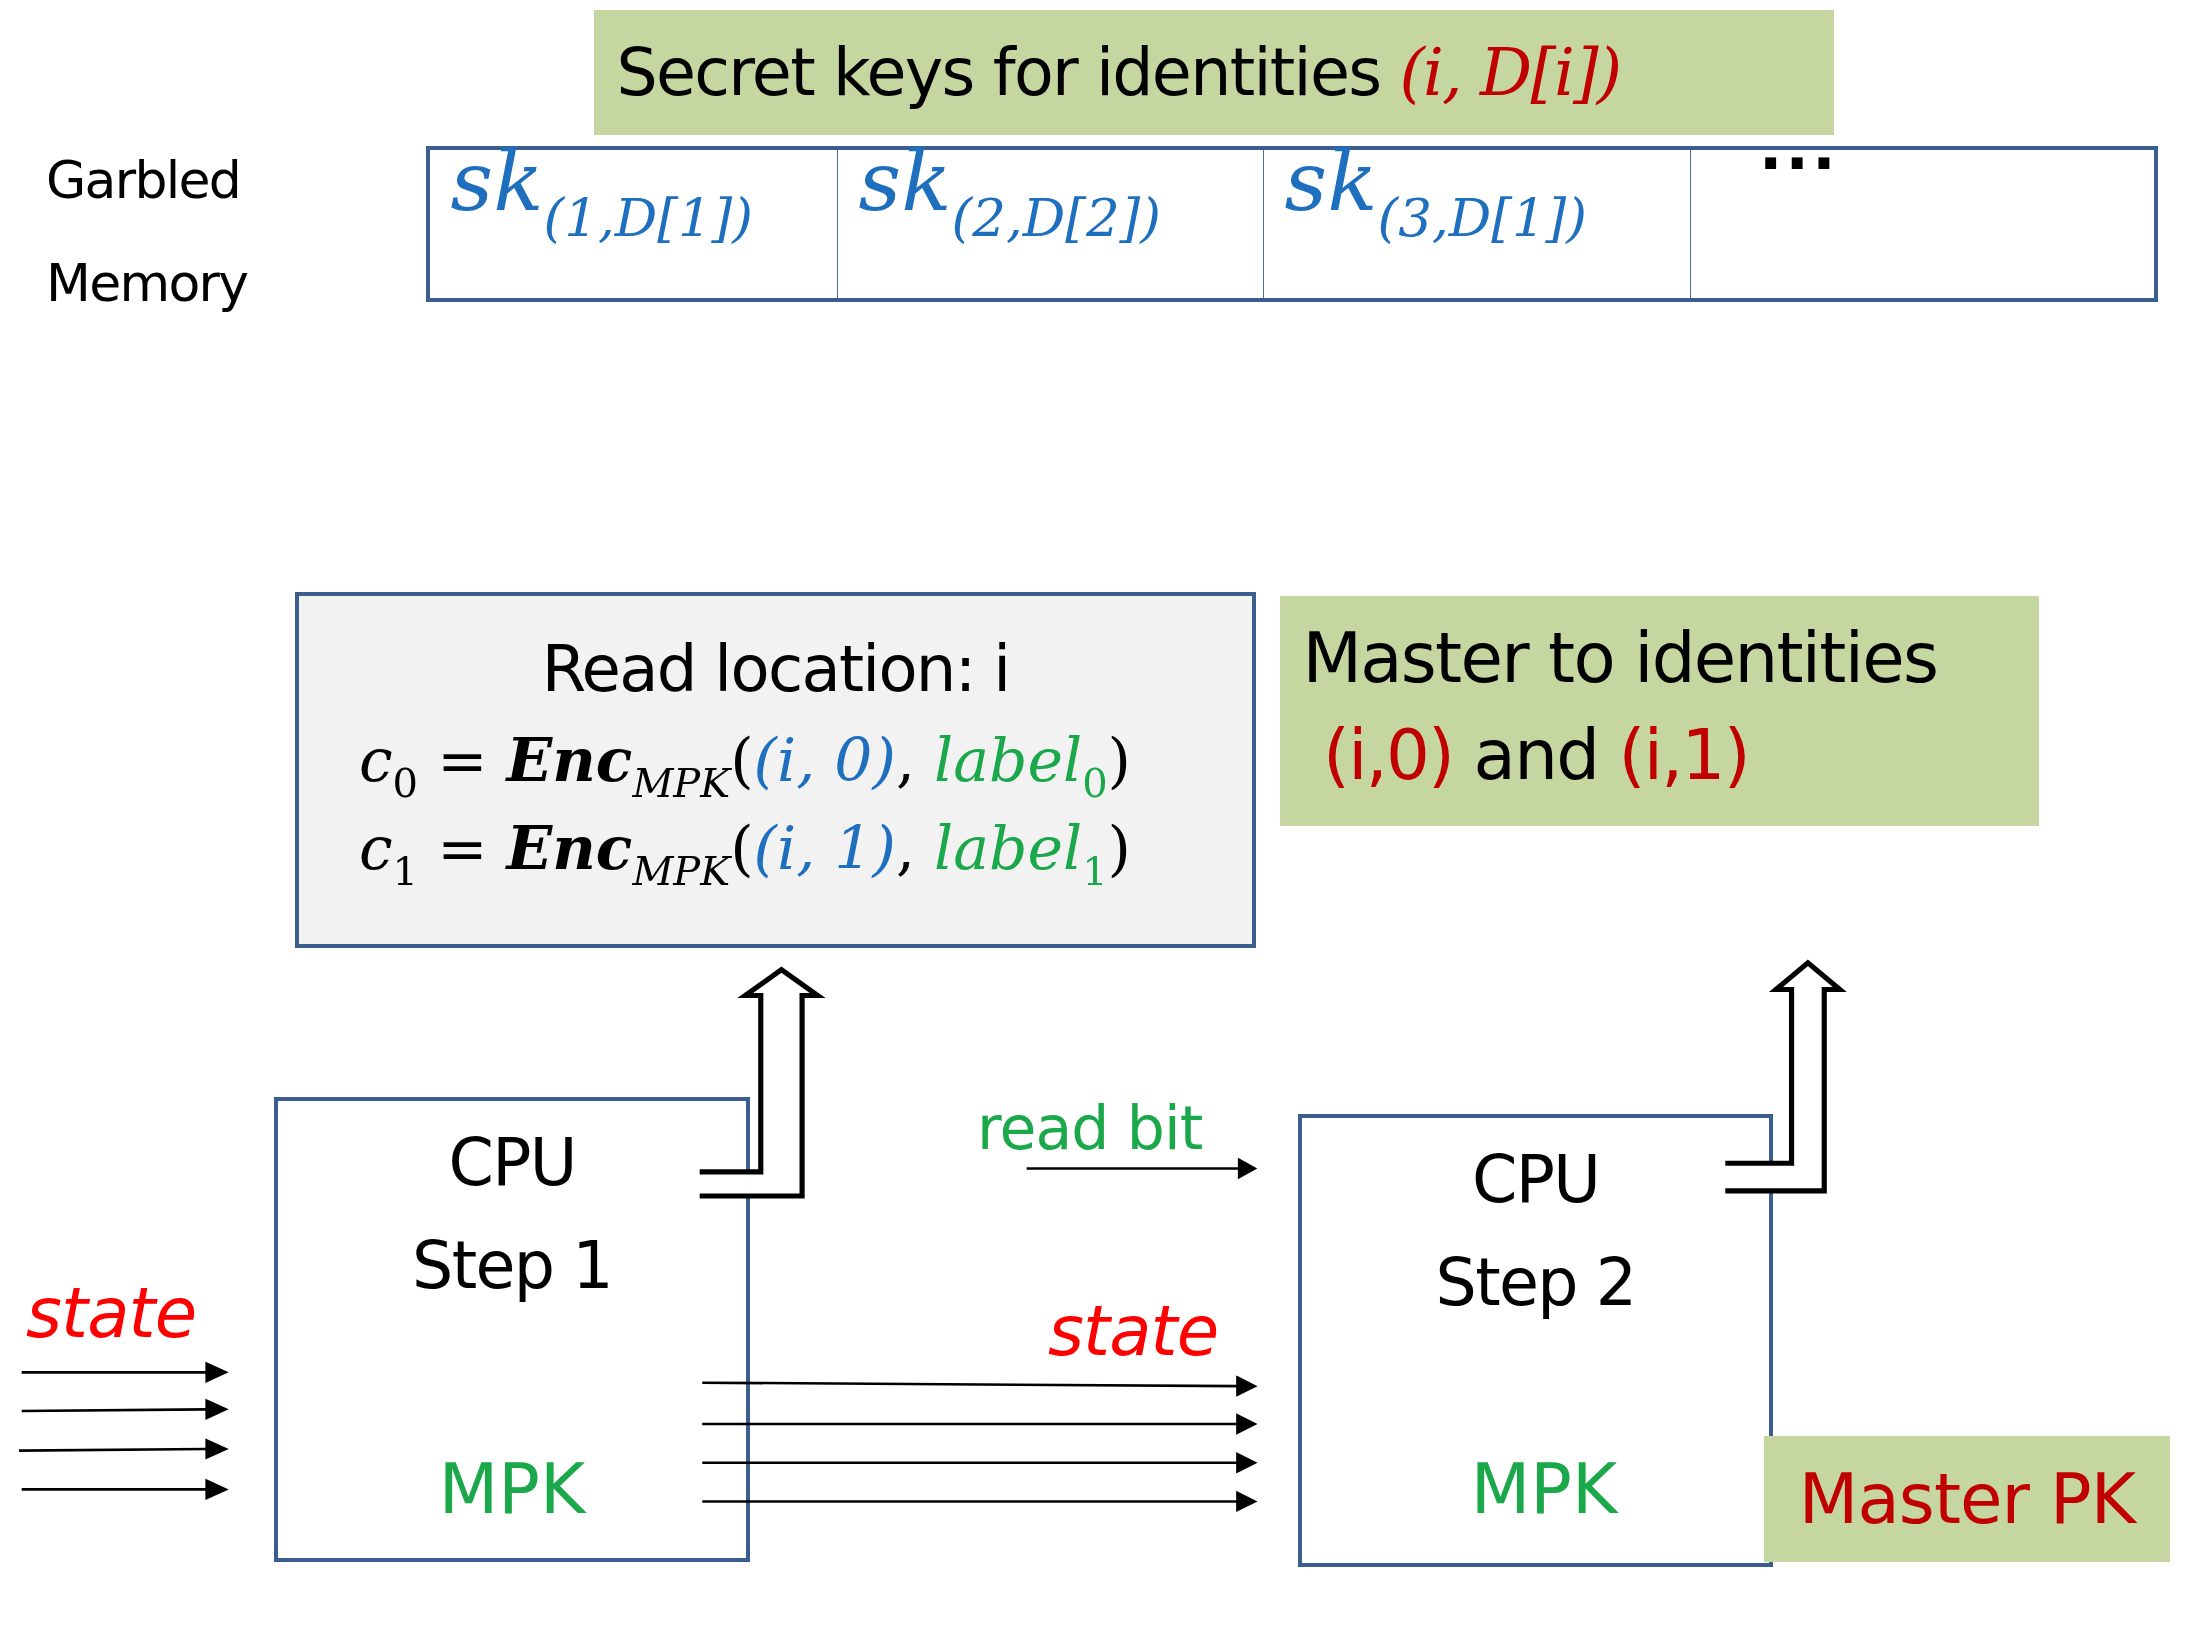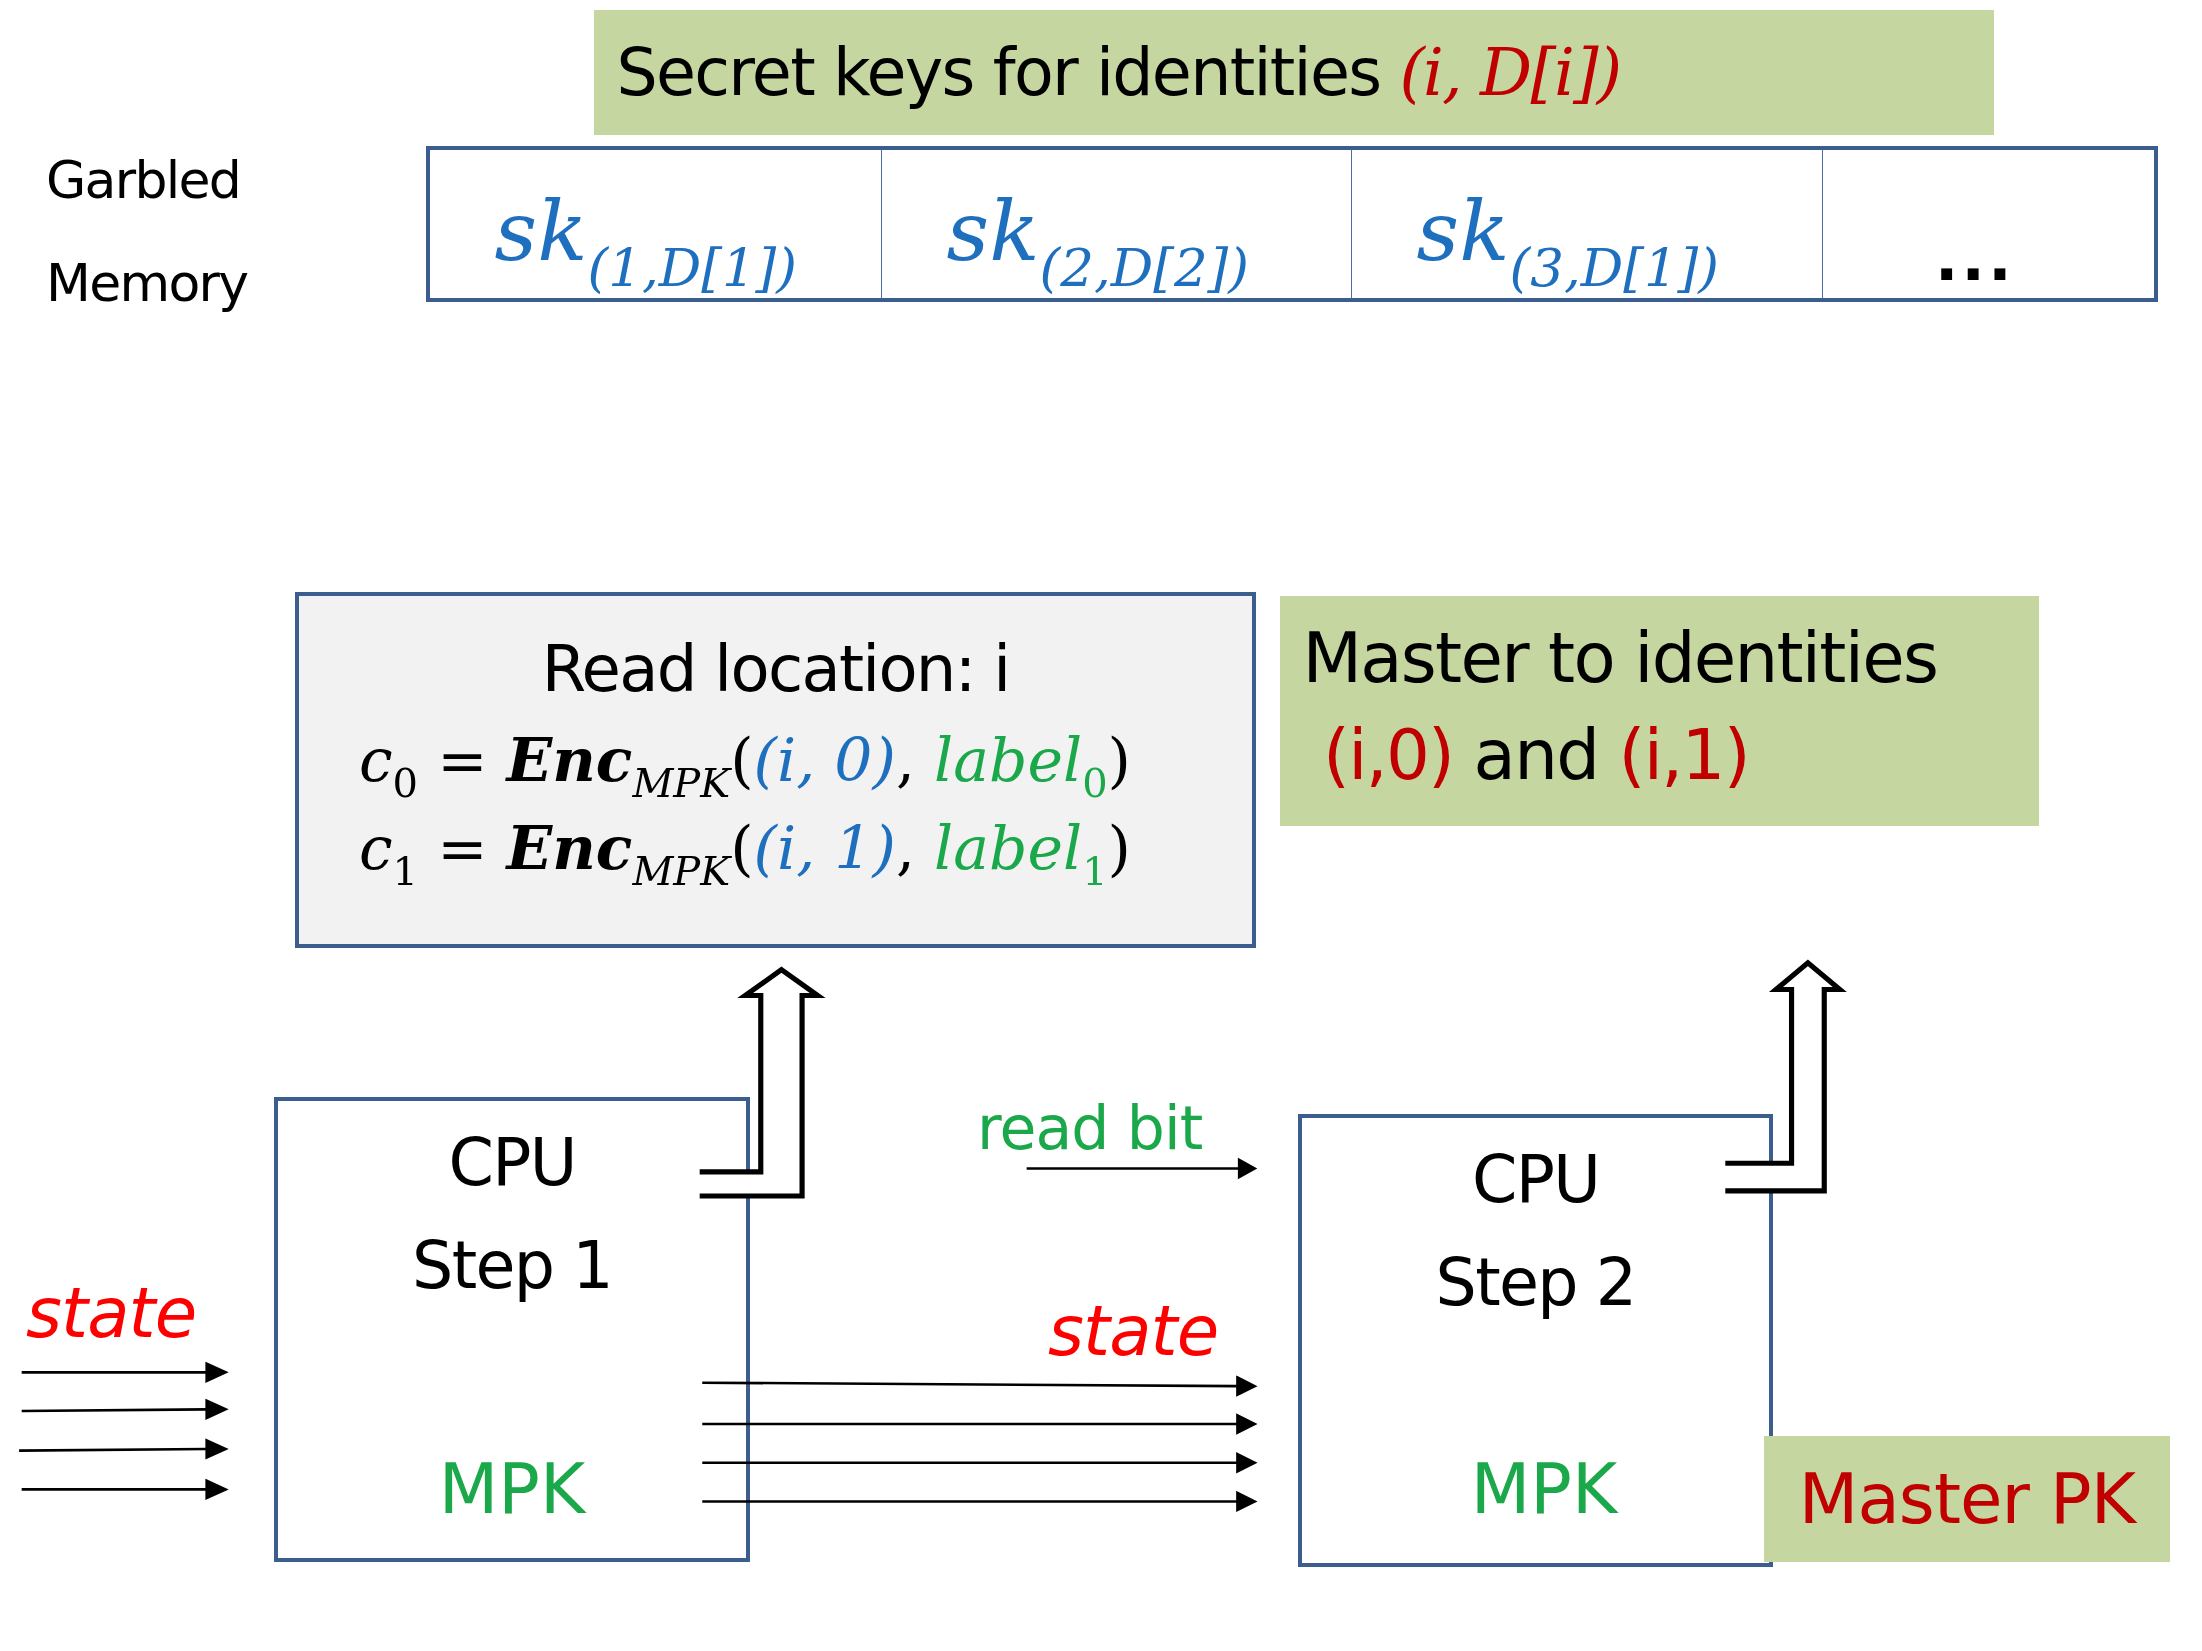--- a/index.html
+++ b/index.html
@@ -3,27 +3,27 @@
 <meta charset="utf-8">
 <style>
   html, body { margin:0; padding:0; background:#ffffff; }
   body { width:2203px; height:1652px; position:relative; overflow:hidden;
          font-family:"Liberation Sans", "DejaVu Sans", sans-serif; color:#000; }
   .abs { position:absolute; }
   .sans { font-family:"DejaVu Sans", "Liberation Sans", sans-serif; }
   .math { font-family:"DejaVu Serif", "Liberation Serif", serif; font-style:italic; }
   .green-box { background:#c5d6a0; }
   .garbled { left:46px; top:129px; font-size:52px; line-height:103px; letter-spacing:-1.7px; }
-  .title-box { left:594px; top:10.3px; width:1400px; height:125px; display:flex; align-items:center; }
+  .title-box { left:594px; top:10.3px; width:1240px; height:125px; display:flex; align-items:center; }
   .title-box .txt { margin-left:22.4px; font-size:65px; letter-spacing:-1.7px; }
   .red { color:#c00000; }
   .blue { color:#1f6fbf; }
   .green { color:#1aa84a; }
   .mem-row { left:426px; top:146px; width:1724px; height:148px; border:4.3px solid #3b5e8f; display:flex; background:#fff; }
-  .mem-cell { border-right:1.7px solid #4a6fa5; display:flex; align-items:flex-end; position:relative;padding-left:44px; }
+  .mem-cell { border-right:1.7px solid #4a6fa5; display:flex; align-items:flex-start; position:relative; }
   .mem-cell:last-child { border-right:none; }
   .sk { font-size:83px; margin-left:20.6px; margin-top:-17px; }
   .sk sub { font-size:53px; font-style:italic; vertical-align:-26px; }
   .dots { font-size:77px; font-weight:bold; margin-left:69px; margin-top:-52px; letter-spacing:5.2px; }
   .read-box { left:295px; top:592px; width:953px; height:348px; border:4.3px solid #3b5e8f; background:#f2f2f2; }
   .read-title { position:absolute; left:0; right:0; top:36px; text-align:center; font-size:64px; letter-spacing:-1.7px; }
   .eq { position:absolute; left:60px; font-size:60px; white-space:nowrap; }
   .eq .bold { font-weight:bold; }
   .eq sub { font-size:40px; vertical-align:-15.5px; }
   .encrypt-box { left:1280px; top:596px; width:759px; height:230px; }

